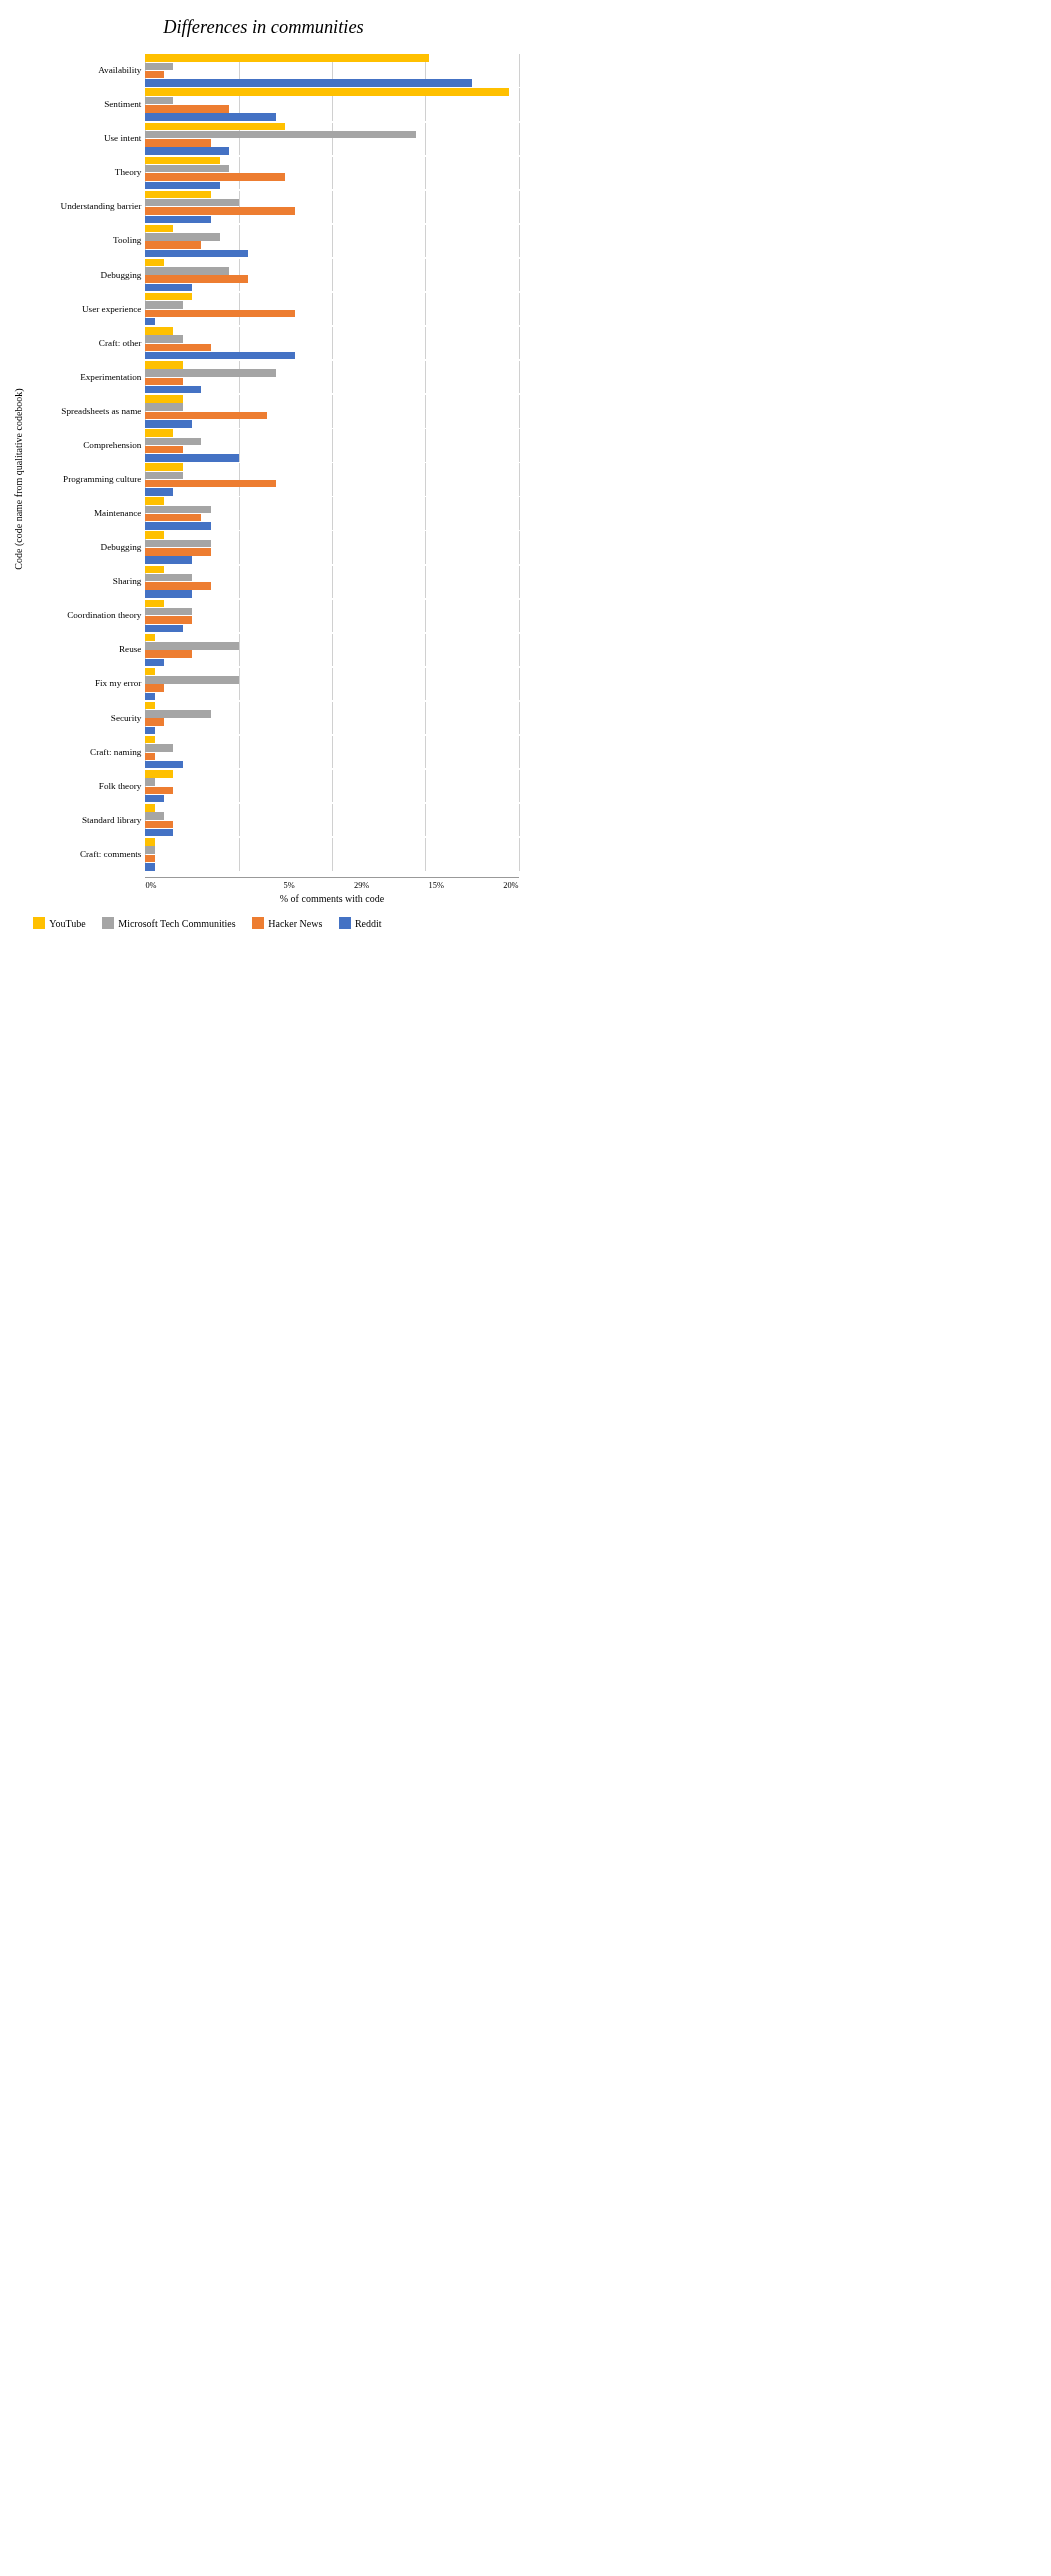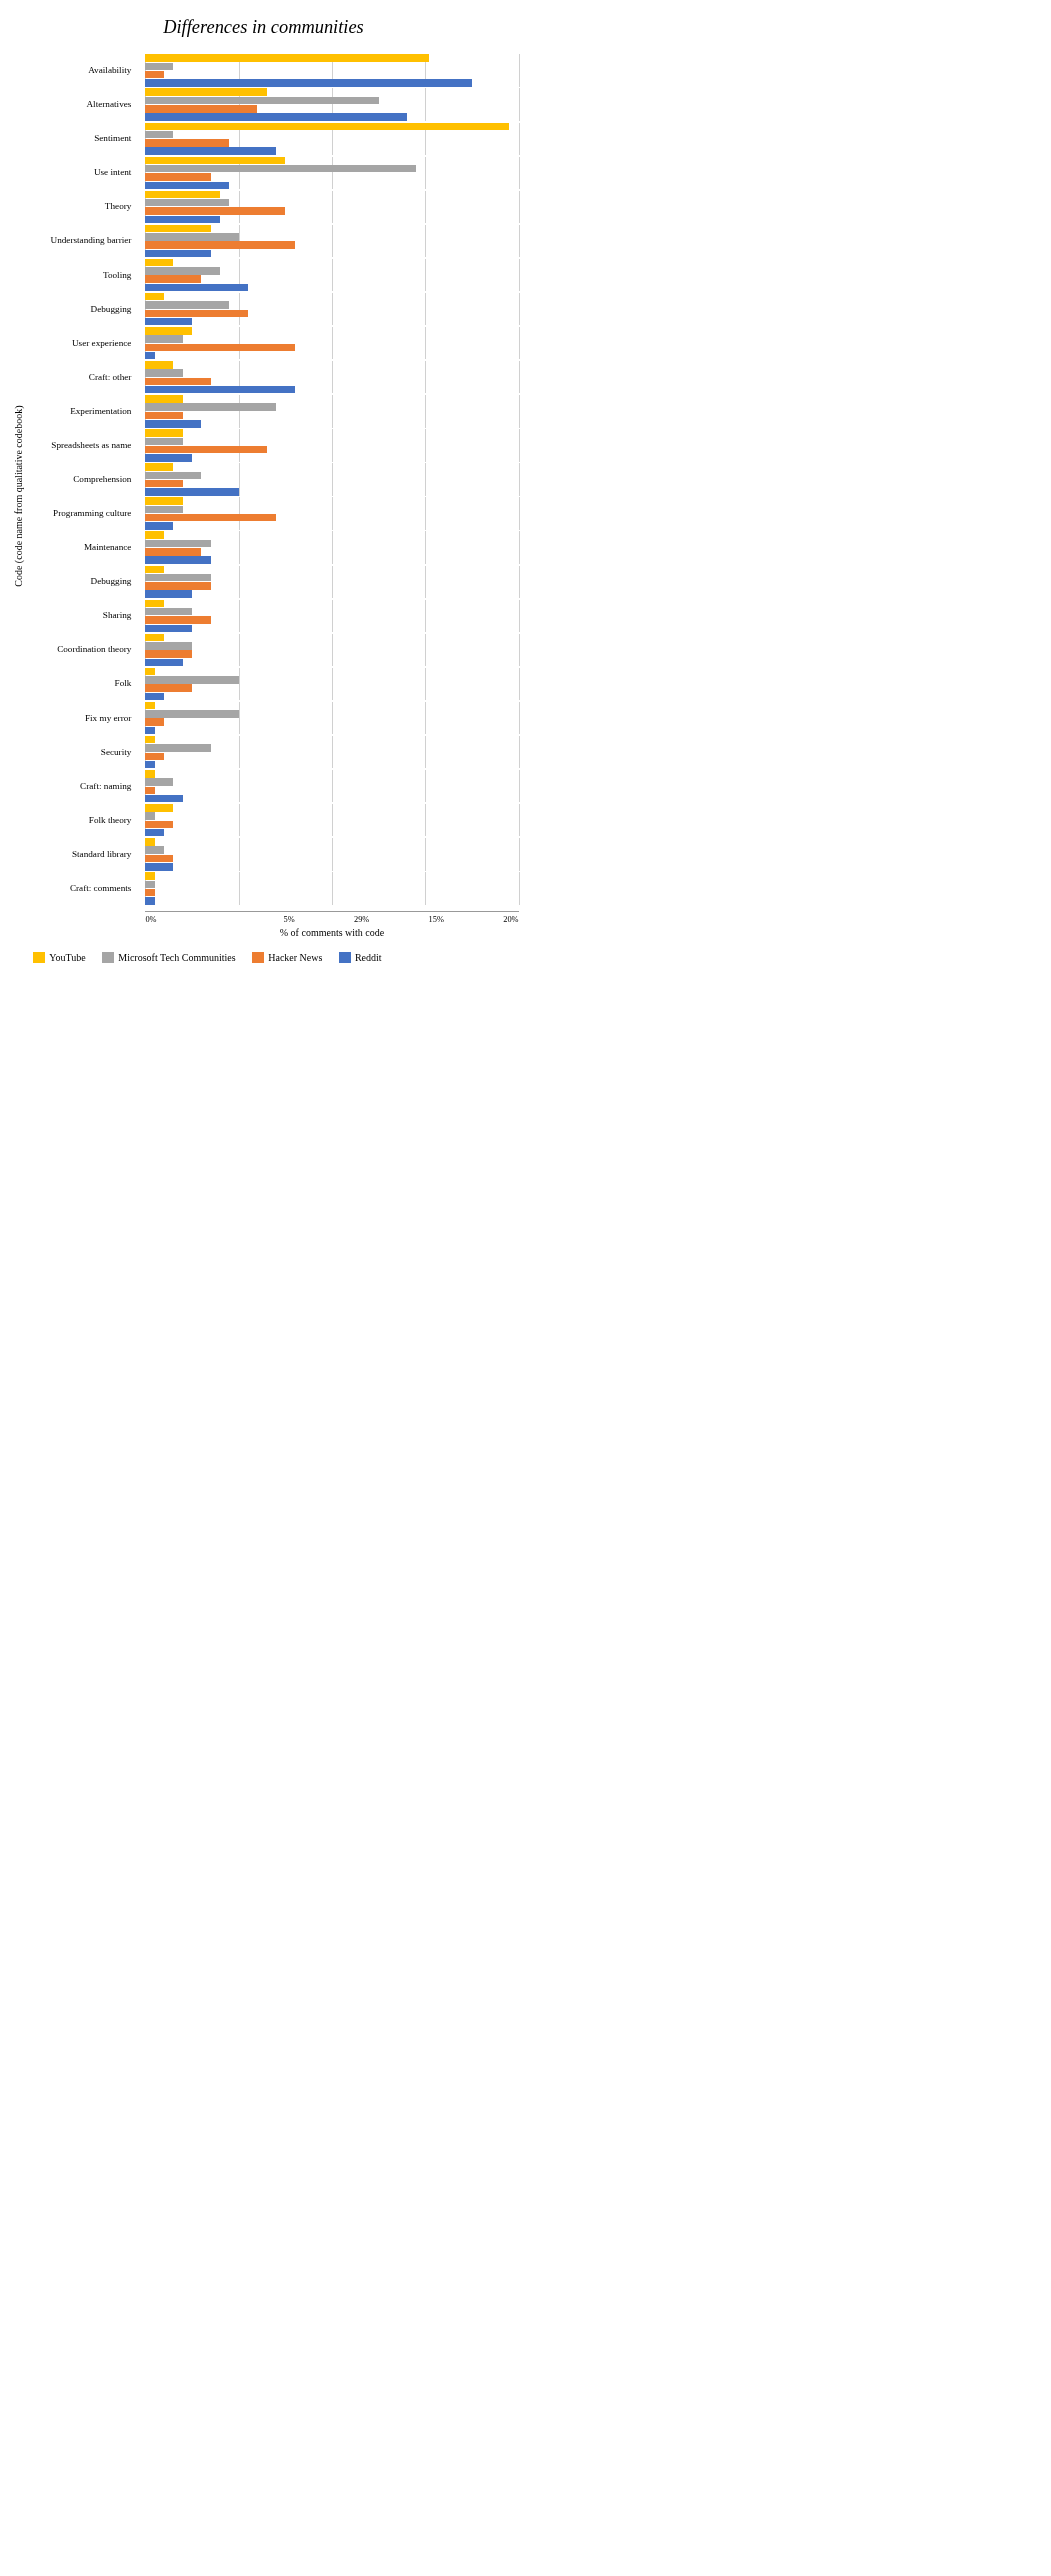--- a/index.html
+++ b/index.html
@@ -45,21 +45,21 @@
     .bar-row {
       display: flex;
       flex-direction: row;
       align-items: center;
       margin-bottom: 1.7px;
     }
     .row-label {
       width: 121px;
       text-align: right;
       font-size: 9.2px;
-      padding-right: 14px;
+      padding-right: 4px;
       flex-shrink: 0;
       line-height: 1.2;
     }
     .bars-group {
       flex: 1;
       display: flex;
       flex-direction: column;
       gap: 0.8px;
       position: relative;
     }
@@ -165,46 +165,20 @@
               <div class="single-bar-row">
                 <div class="bar bar-hackernews" style="width: 5%;"></div>
               </div>
               <div class="single-bar-row">
                 <div class="bar bar-reddit" style="width: 87.5%;"></div>
               </div>
             </div>
           </div>
         </div>
         <div class="bar-row">
-          <div class="row-label">Alternatives</div>
-          <div class="bars-wrapper">
-            <div class="grid-lines">
-              <div class="grid-line" style="left: 0%;"></div>
-              <div class="grid-line" style="left: 25%;"></div>
-              <div class="grid-line" style="left: 50%;"></div>
-              <div class="grid-line" style="left: 75%;"></div>
-              <div class="grid-line" style="left: 100%;"></div>
-            </div>
-            <div class="bars-group">
-              <div class="single-bar-row">
-                <div class="bar bar-youtube" style="width: 32.5%;"></div>
-              </div>
-              <div class="single-bar-row">
-                <div class="bar bar-microsoft" style="width: 62.5%;"></div>
-              </div>
-              <div class="single-bar-row">
-                <div class="bar bar-hackernews" style="width: 30%;"></div>
-              </div>
-              <div class="single-bar-row">
-                <div class="bar bar-reddit" style="width: 70%;"></div>
-              </div>
-            </div>
-          </div>
-        </div>
-        <div class="bar-row">
           <div class="row-label">Sentiment</div>
           <div class="bars-wrapper">
             <div class="grid-lines">
               <div class="grid-line" style="left: 0%;"></div>
               <div class="grid-line" style="left: 25%;"></div>
               <div class="grid-line" style="left: 50%;"></div>
               <div class="grid-line" style="left: 75%;"></div>
               <div class="grid-line" style="left: 100%;"></div>
             </div>
             <div class="bars-group">
@@ -607,21 +581,21 @@
               <div class="single-bar-row">
                 <div class="bar bar-hackernews" style="width: 12.5%;"></div>
               </div>
               <div class="single-bar-row">
                 <div class="bar bar-reddit" style="width: 10%;"></div>
               </div>
             </div>
           </div>
         </div>
         <div class="bar-row">
-          <div class="row-label">Folk</div>
+          <div class="row-label">Reuse</div>
           <div class="bars-wrapper">
             <div class="grid-lines">
               <div class="grid-line" style="left: 0%;"></div>
               <div class="grid-line" style="left: 25%;"></div>
               <div class="grid-line" style="left: 50%;"></div>
               <div class="grid-line" style="left: 75%;"></div>
               <div class="grid-line" style="left: 100%;"></div>
             </div>
             <div class="bars-group">
               <div class="single-bar-row">

